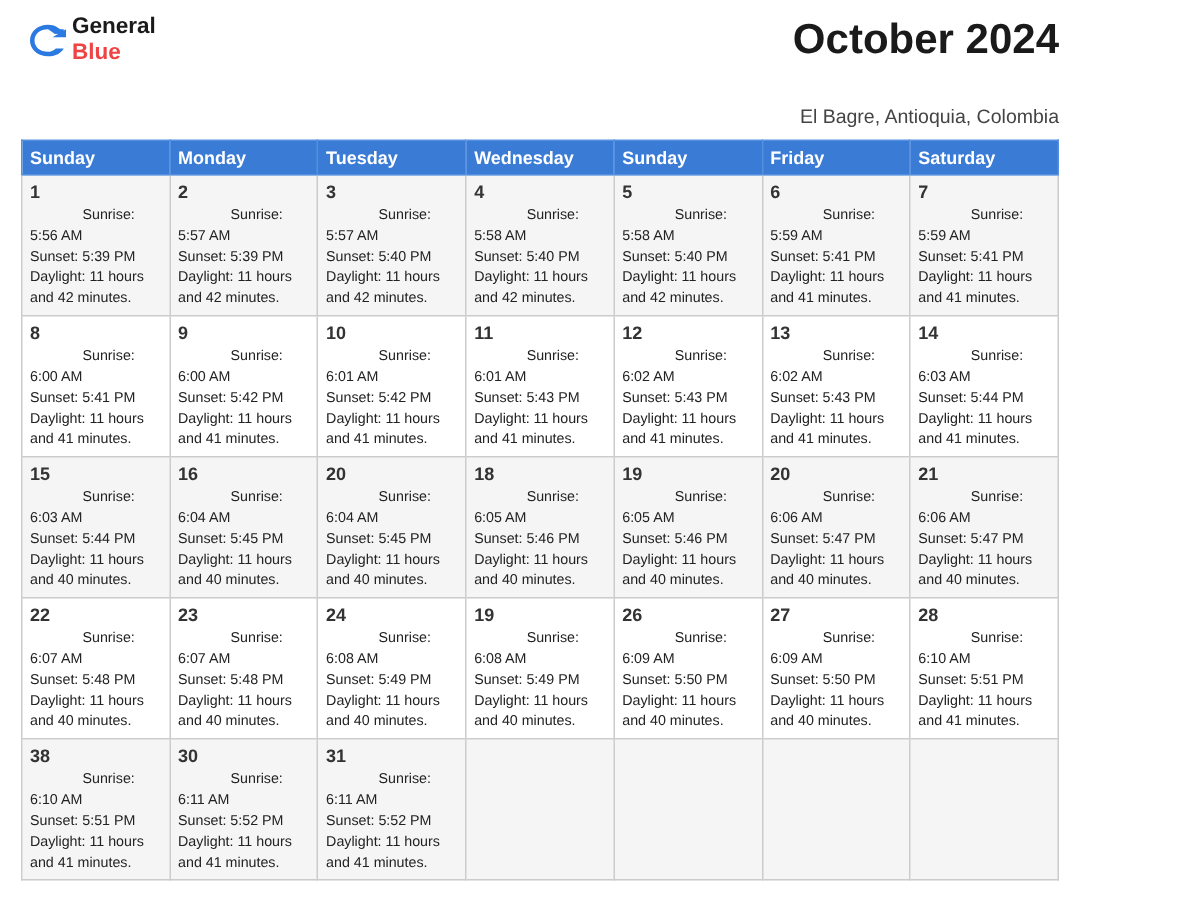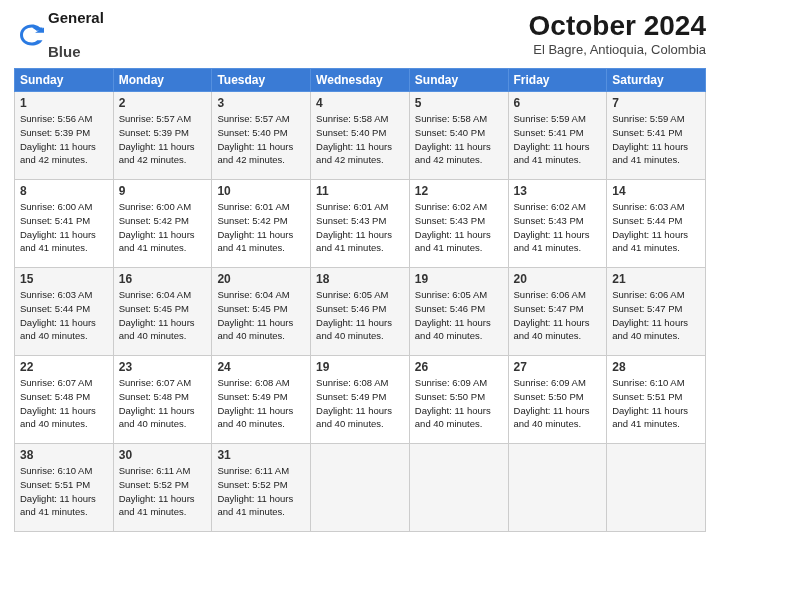--- a/index.html
+++ b/index.html
@@ -29,37 +29,38 @@
     }
     .logo-text {
       display: flex;
       flex-direction: column;
       font-size: 15px;
       font-weight: bold;
       line-height: 1.1;
       color: #1a1a1a;
     }
     .logo-text .general { color: #1a1a1a; }
-    .logo-text .blue { color: #404040; margin-top: 17px; }
+    .logo-text .blue { color: #ef4444; }
     .logo-icon {
       width: 30px;
       height: 30px;
       margin-right: 4px;
     }
     .title-section {
       text-align: right;
     }
     .main-title {
       font-size: 28px;
       font-weight: bold;
       color: #1a1a1a;
     }
     .subtitle {
       font-size: 13px;
       color: #444;
+      margin-top: 28px;
     }
     .calendar {
       width: 100%;
       border-collapse: collapse;
       table-layout: fixed;
       border-radius: 16px;
     }
     .calendar th {
       background-color: #3a7bd5;
       color: #fff;
@@ -85,20 +86,21 @@
     .day-num {
       font-size: 12px;
       font-weight: bold;
       display: block;
       margin-bottom: 2px;
     }
     .day-info {
       font-size: 9.5px;
       line-height: 1.35;
       color: #222;
+      margin-left: 35px;
     }
     .empty-cell {
       background: #f5f5f5 !important;
     }
   </style>
 </head>
 <body>
 
 <div class="page">
   <div class="header-row">

